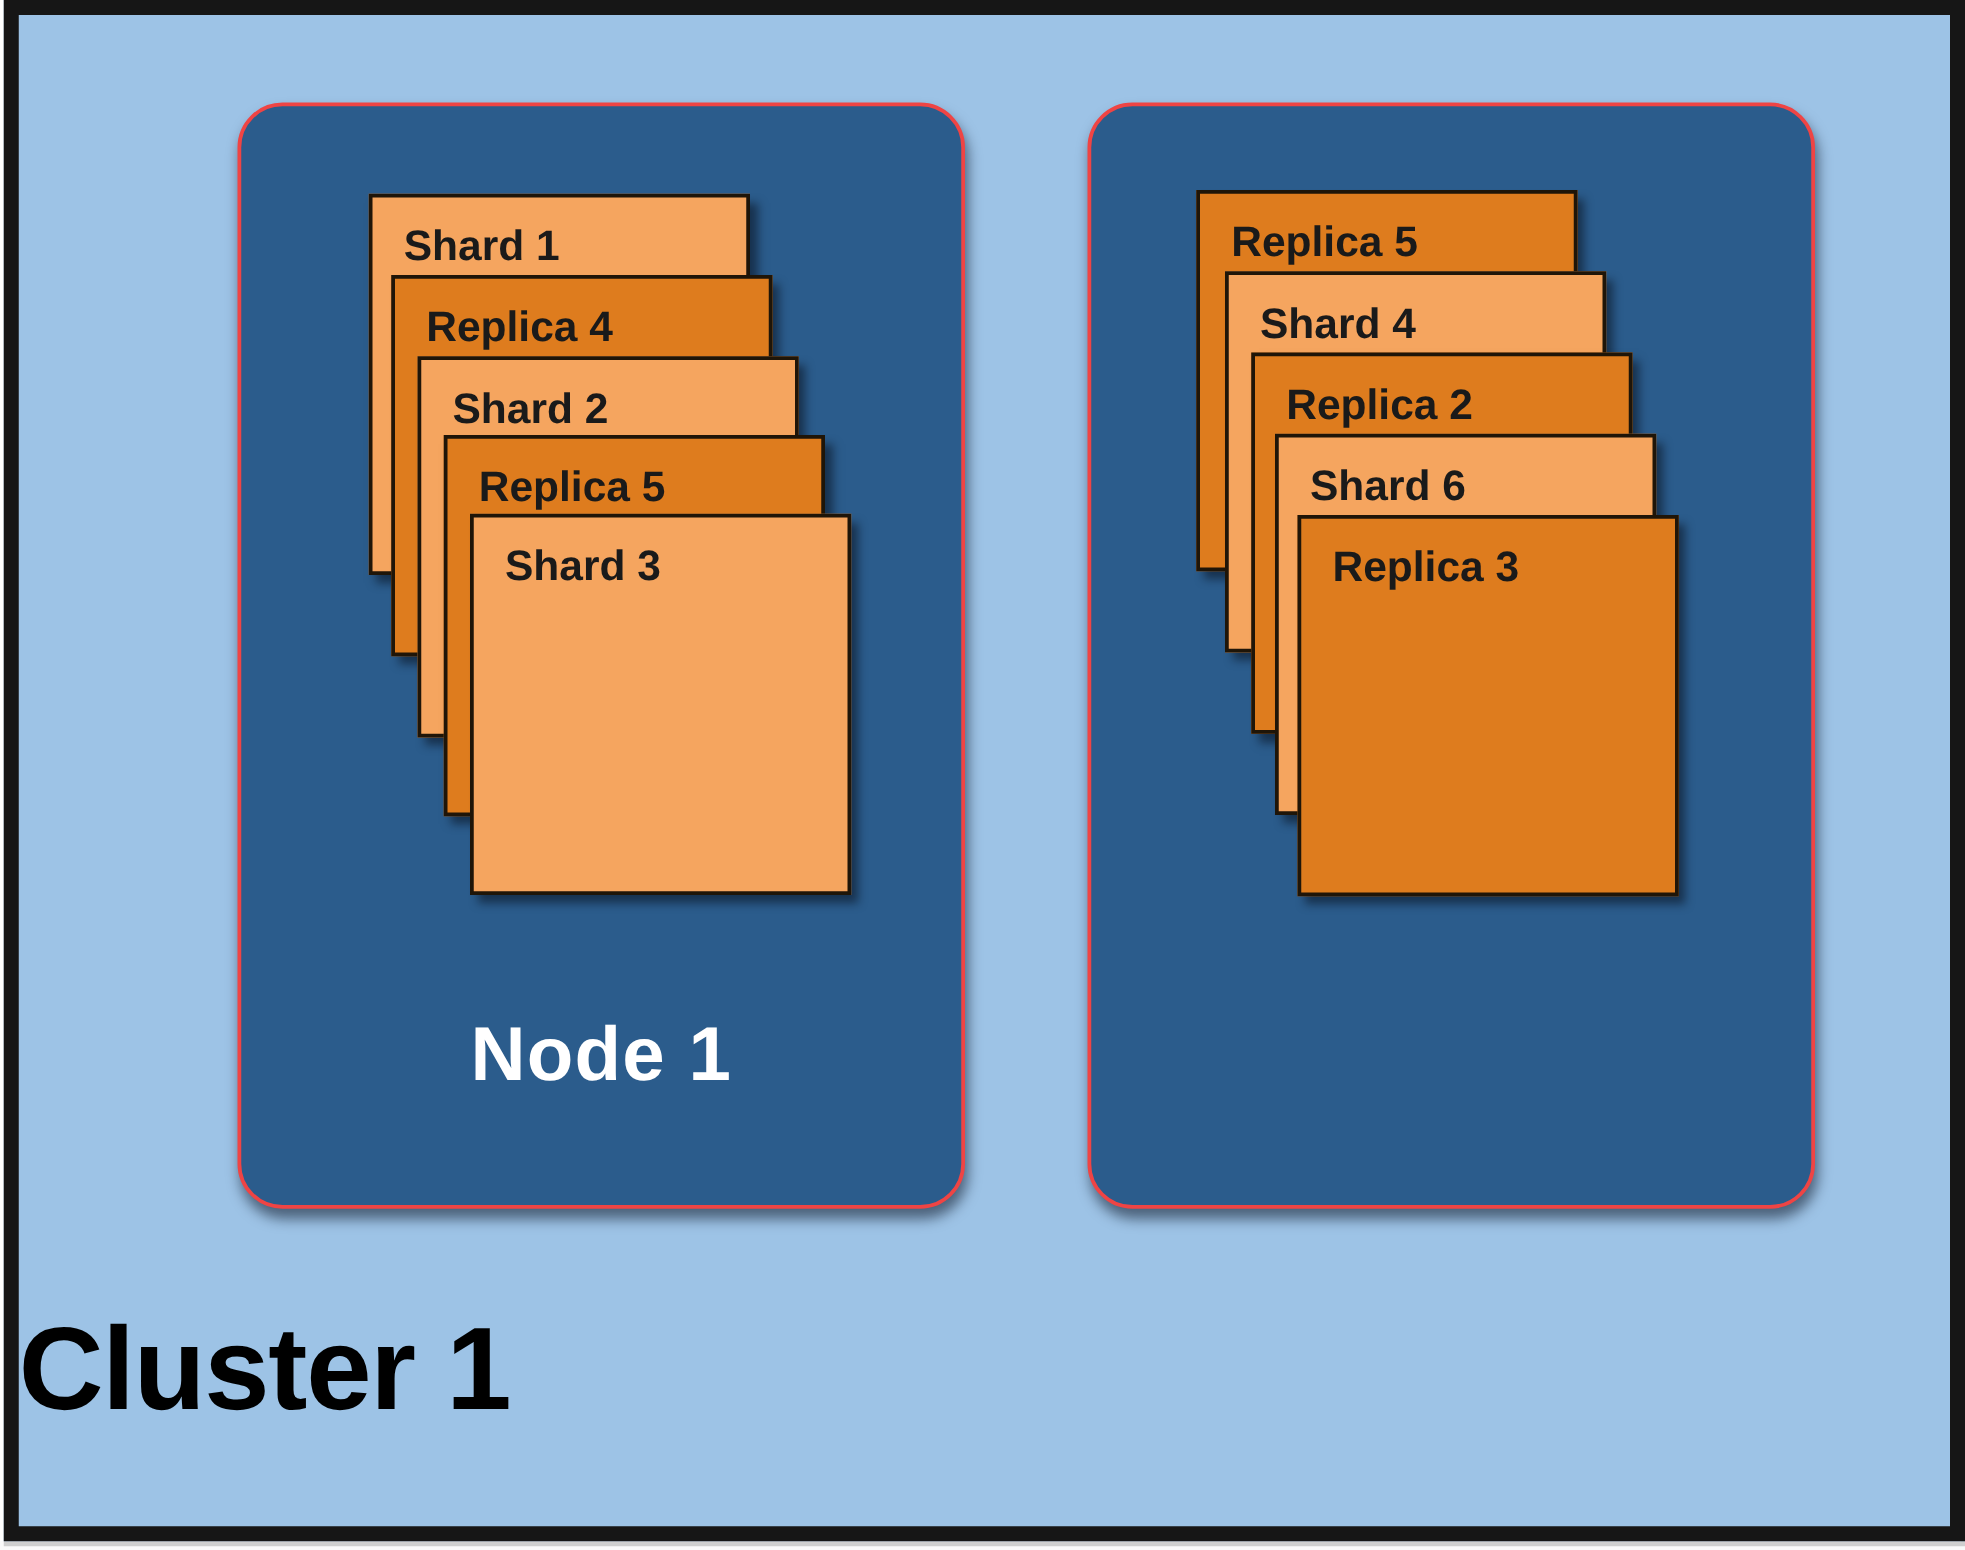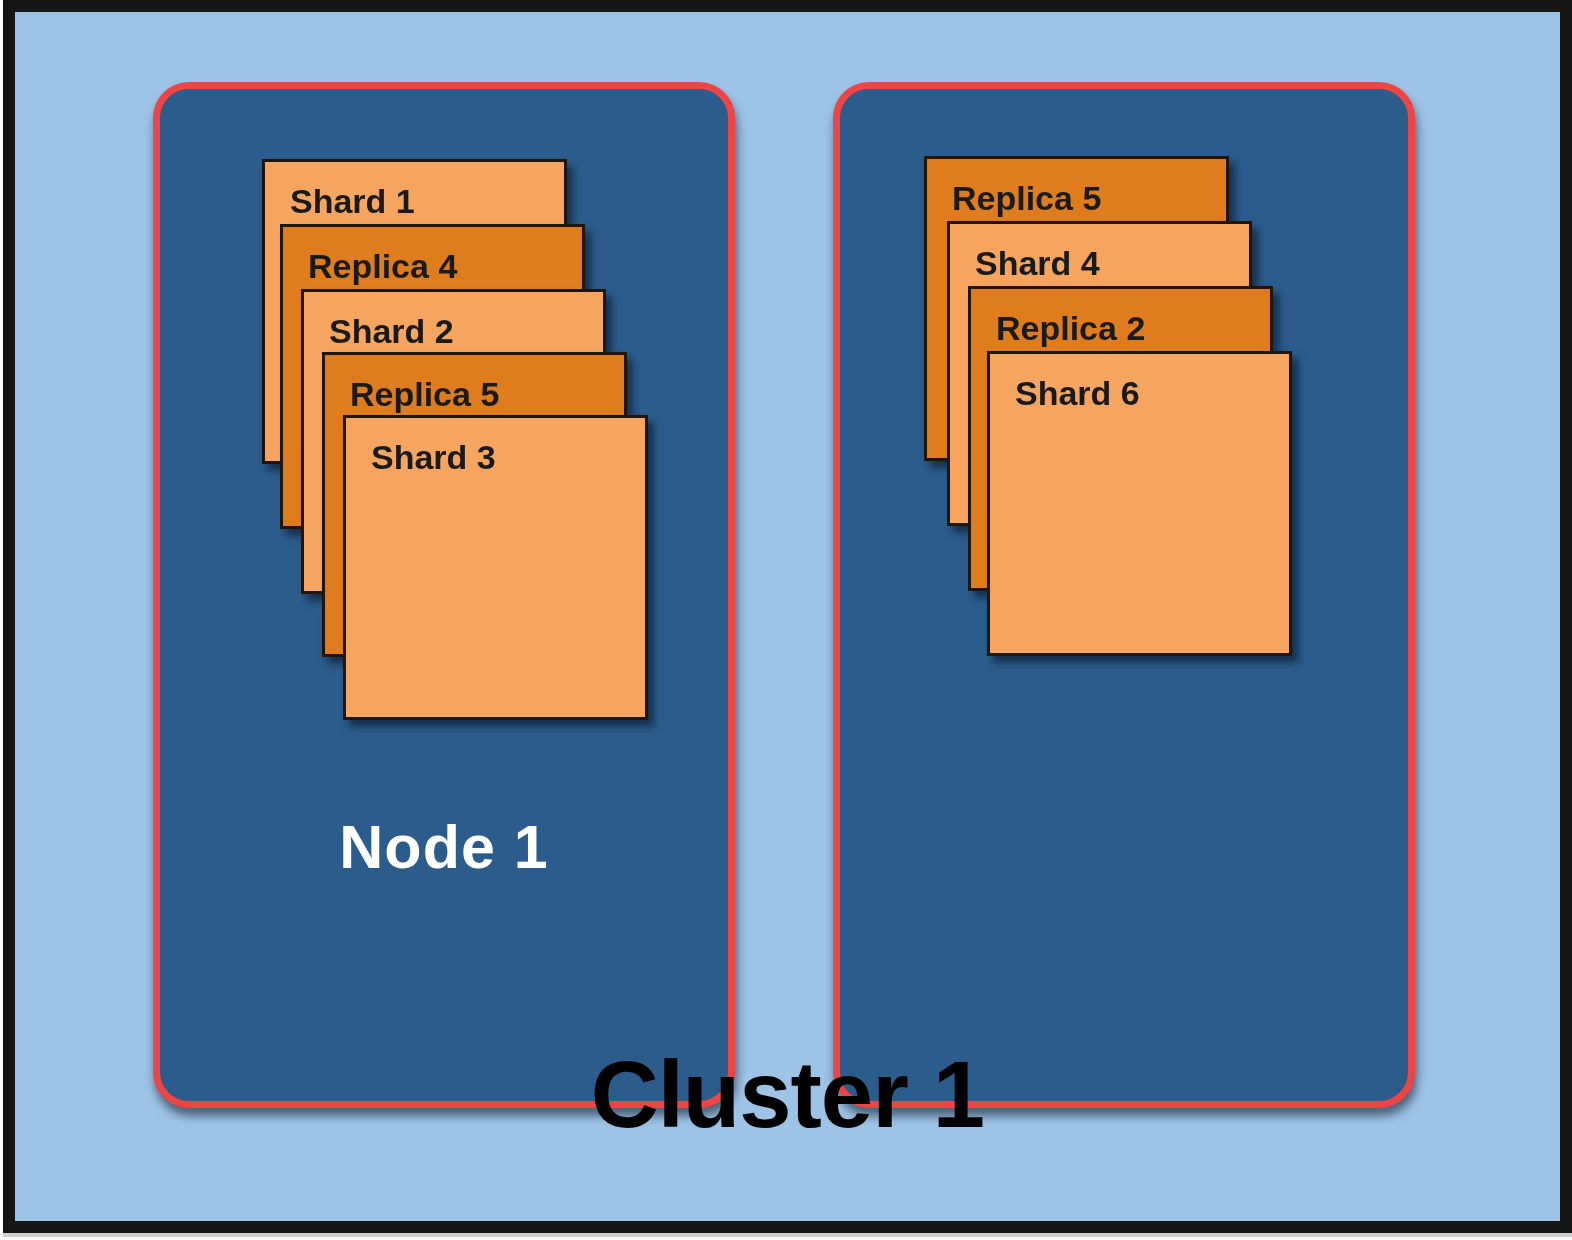--- a/index.html
+++ b/index.html
@@ -22,27 +22,28 @@
     border: 12px solid #161616;
     background: var(--background, #9DC3E6);
     box-sizing: border-box;
     box-shadow: -3px 0 0 #ffffff, 0 4px 0 #cfcfcf;
   }
 
   
   .node {
     position: absolute;
     width: 582px;
-    height: 1026px;
+    height: 885px;
     top: 70px; 
     background: var(--node-fill, #2B5C8C);
-    border: 7px solid #ef4444;
+    border: 3px solid #ef4444;
     border-radius: 36px;
     box-sizing: border-box;
     box-shadow: 2px 8px 10px rgba(10, 18, 34, 0.55);
+    margin-left: 37px;
   }
   .node1 { left: 138px; }  
   .node2 { left: 818px; }  
 
   
   .card {
     position: absolute;
     width: 305px;
     height: 305px;
     border: 3px solid #1f1508;
@@ -87,21 +88,21 @@
     line-height: 1;
     color: var(--node-label-color, #FFFFFF);
     letter-spacing: 1px;
   }
 
   .cluster-label {
     position: absolute;
     left: 0;
     right: 0;
     top: 1036px; 
-    text-align: center;
+    text-align: left;
     font-size: 94px;
     font-weight: bold;
     line-height: 1;
     color: var(--cluster-label-color, #000000);
     letter-spacing: -1px;
   }
 </style>
 </head>
 <body>
 
@@ -132,17 +133,20 @@
     </div>
     <div class="card shard n2c2">
       <span class="card-label">Shard 4</span>
     </div>
     <div class="card replica n2c3">
       <span class="card-label">Replica 2</span>
     </div>
     <div class="card shard n2c4">
       <span class="card-label">Shard 6</span>
     </div>
+    <div class="card replica n2c5">
+      <span class="card-label">Replica 3</span>
+    </div>
   </div>
 
   <div class="cluster-label">Cluster 1</div>
 
 </div>
 
 </body></html>

